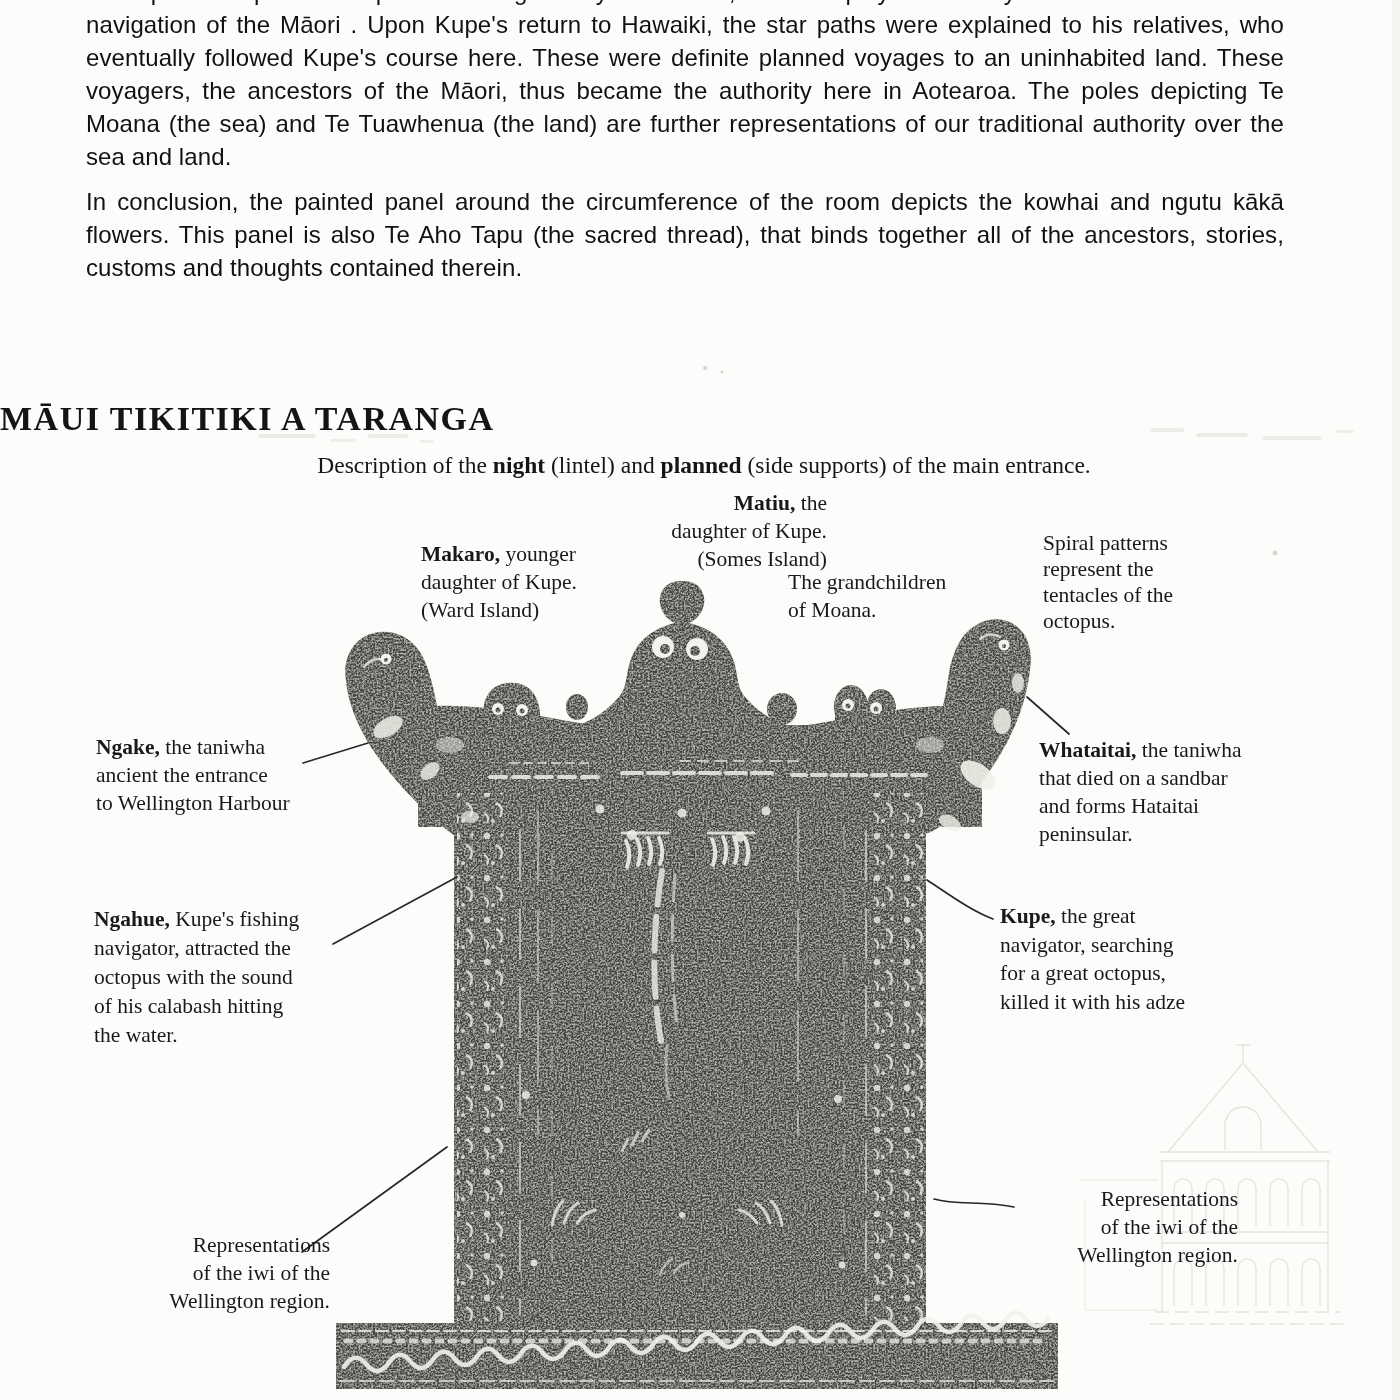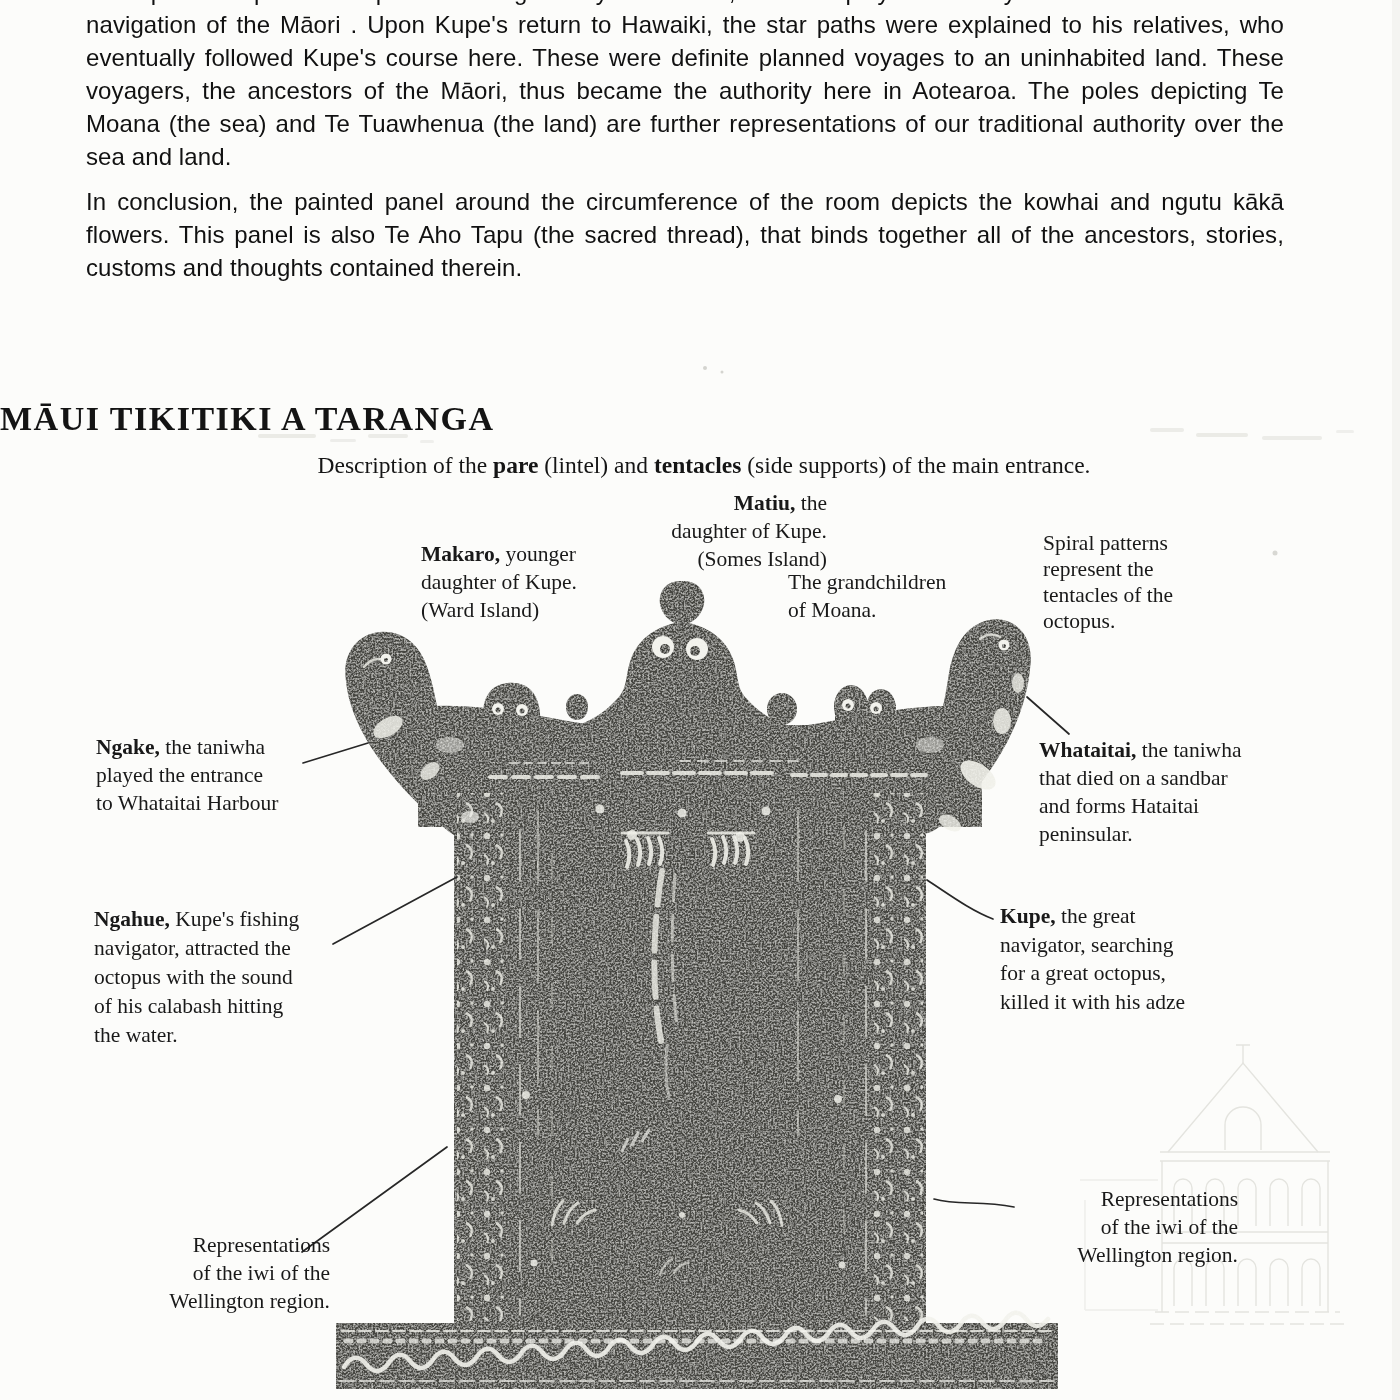--- a/index.html
+++ b/index.html
@@ -218,21 +218,21 @@
   <span>The painted panels depict the night sky of stars, which played a key role in the ancient</span>
 </div>
 
 <div class="bodytext txt">
   <p class="p1">navigation of the Māori . Upon Kupe's return to Hawaiki, the star paths were explained to his relatives, who eventually followed Kupe's course here. These were definite planned voyages to an uninhabited land. These voyagers, the ancestors of the Māori, thus became the authority here in Aotearoa. The poles depicting Te Moana (the sea) and Te Tuawhenua (the land) are further representations of our traditional authority over the sea and land.</p>
   <p class="p2">In conclusion, the painted panel around the circumference of the room depicts the kowhai and ngutu kākā flowers. This panel is also Te Aho Tapu (the sacred thread), that binds together all of the ancestors, stories, customs and thoughts contained therein.</p>
 </div>
 
 <div class="fig-title txt">MĀUI TIKITIKI A TARANGA</div>
 
-<div class="fig-subtitle txt"><span>Description of the </span><b>pare</b><span> (lintel) and </span><b>tentacles</b><span> (side supports) of the main entrance.</span></div>
+<div class="fig-subtitle txt"><span>Description of the </span><b>night</b><span> (lintel) and </span><b>planned</b><span> (side supports) of the main entrance.</span></div>
 
 <div class="lbl center txt" id="lbl-matiu">
   <div><b>Matiu,</b><span> the</span></div>
   <div>daughter of Kupe.</div>
   <div>(Somes Island)</div>
 </div>
 
 <div class="lbl txt" id="lbl-makaro">
   <div><b>Makaro,</b><span> younger</span></div>
   <div>daughter of Kupe.</div>
@@ -246,22 +246,22 @@
 
 <div class="lbl txt" id="lbl-spiral">
   <div>Spiral patterns</div>
   <div>represent the</div>
   <div>tentacles of the</div>
   <div>octopus.</div>
 </div>
 
 <div class="lbl txt" id="lbl-ngake">
   <div><b>Ngake,</b><span> the taniwha</span></div>
-  <div>played the entrance</div>
-  <div>to Whataitai Harbour</div>
+  <div>ancient the entrance</div>
+  <div>to Wellington Harbour</div>
 </div>
 
 <div class="lbl txt" id="lbl-whataitai">
   <div><b>Whataitai,</b><span> the taniwha</span></div>
   <div>that died on a sandbar</div>
   <div>and forms Hataitai</div>
   <div>peninsular.</div>
 </div>
 
 <div class="lbl txt" id="lbl-ngahue">

